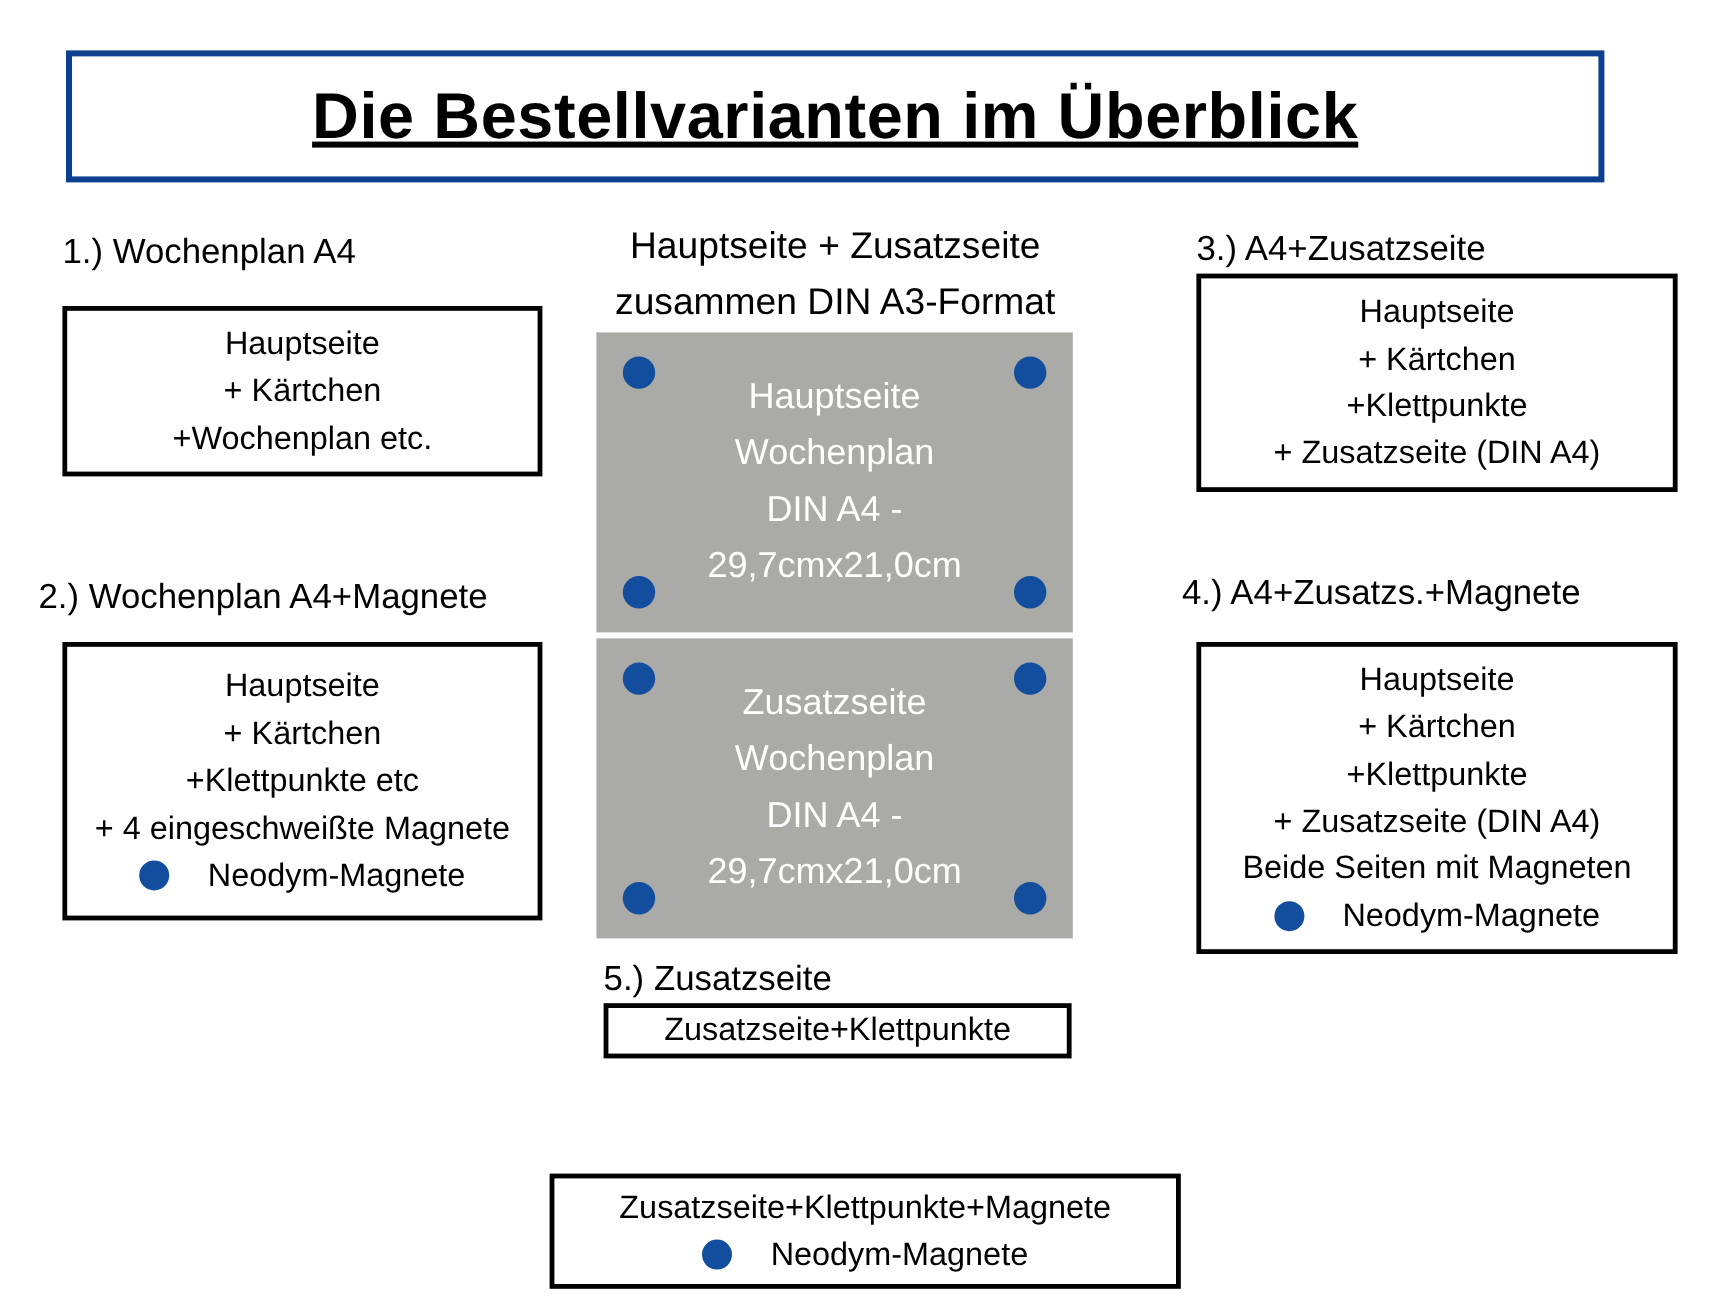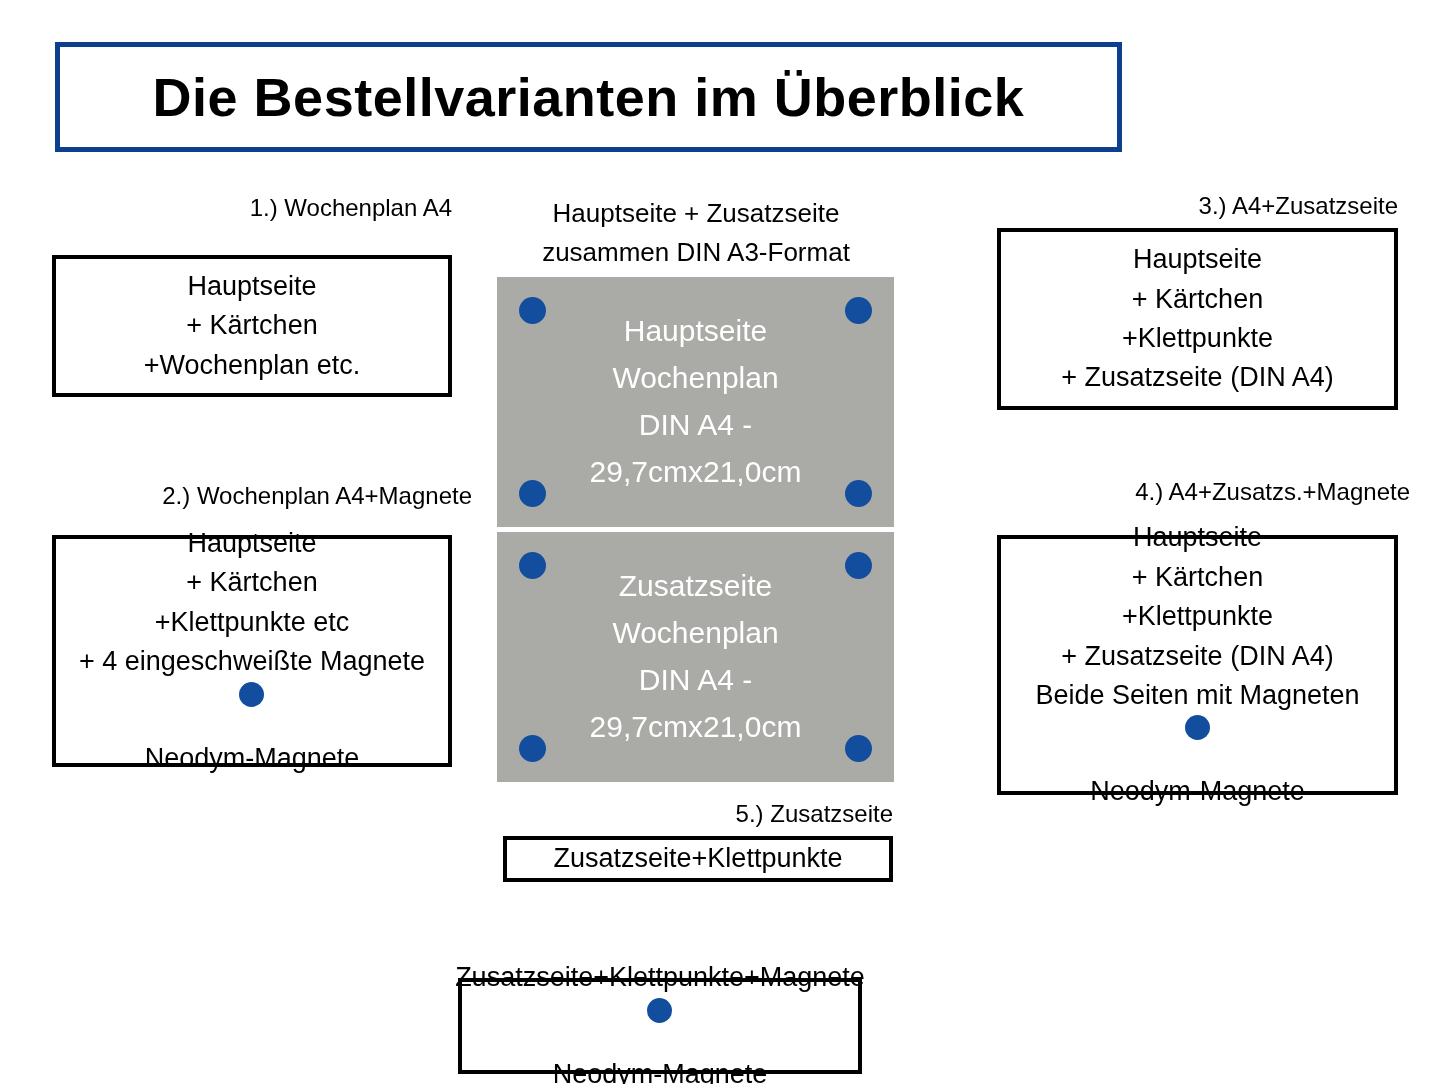--- a/index.html
+++ b/index.html
@@ -18,42 +18,43 @@
     height: 1084px;
     background: #ffffff;
     overflow: hidden;
   }
 
   
   .title-box {
     position: absolute;
     left: 55px;
     top: 42px;
-    width: 1067px;
+    width: 1282px;
     height: 110px;
     border: 5px solid var(--brand, #0d3f8f);
     box-sizing: border-box;
     display: flex;
     align-items: center;
     justify-content: center;
     background: #ffffff;
+    text-decoration: underline;
   }
   .title-text {
     font-size: 54px;
     font-weight: bold;
     letter-spacing: 0.5px;
     color: #000000;
     white-space: nowrap;
   }
 
   
   .heading {
     position: absolute;
-    text-align: right;
-    font-size: 24px;
+    text-align: left;
+    font-size: 29px;
     color: #000000;
     white-space: nowrap;
     line-height: 1.15;
   }
 
   
   .obox {
     position: absolute;
     box-sizing: border-box;
     border: 4px solid #000000;
@@ -68,41 +69,40 @@
     line-height: 1.46;
     text-align: center;
     color: #000000;
     white-space: nowrap;
   }
   .obox .line.with-dot {
     display: flex;
     align-items: center;
     justify-content: center;
     gap: 32px;
-    flex-direction: column;
   }
 
   
   .magnet-dot {
     display: inline-block;
     width: 25px;
     height: 25px;
     border-radius: 50%;
     background: var(--brand, #134e9e);
     flex: 0 0 auto;
   }
 
   
   .centre-caption {
     position: absolute;
     left: 478px;
-    top: 194px;
+    top: 182px;
     width: 436px;
     text-align: center;
-    font-size: 26px;
+    font-size: 31px;
     line-height: 1.5;
     color: #000000;
     white-space: nowrap;
   }
   .gray-page {
     position: absolute;
     left: 497px;
     width: 397px;
     background: #aaaaa6;
     display: flex;
@@ -206,21 +206,21 @@
       <span class="magnet-dot"></span>
       <span>Neodym-Magnete</span>
     </div>
   </div>
 
   <div class="heading" style="left:503px; top:800px; width:390px;">5.) Zusatzseite</div>
   <div class="obox" style="left:503px; top:836px; width:390px; height:46px;">
     <div class="line">Zusatzseite+Klettpunkte</div>
   </div>
 
-  <div class="obox" style="left:458px; top:978px; width:404px; height:96px;">
+  <div class="obox" style="left:458px; top:978px; width:526px; height:96px;">
     <div class="line">Zusatzseite+Klettpunkte+Magnete</div>
     <div class="line with-dot">
       <span class="magnet-dot"></span>
       <span>Neodym-Magnete</span>
     </div>
   </div>
 
 </div>
 
 </body></html>

